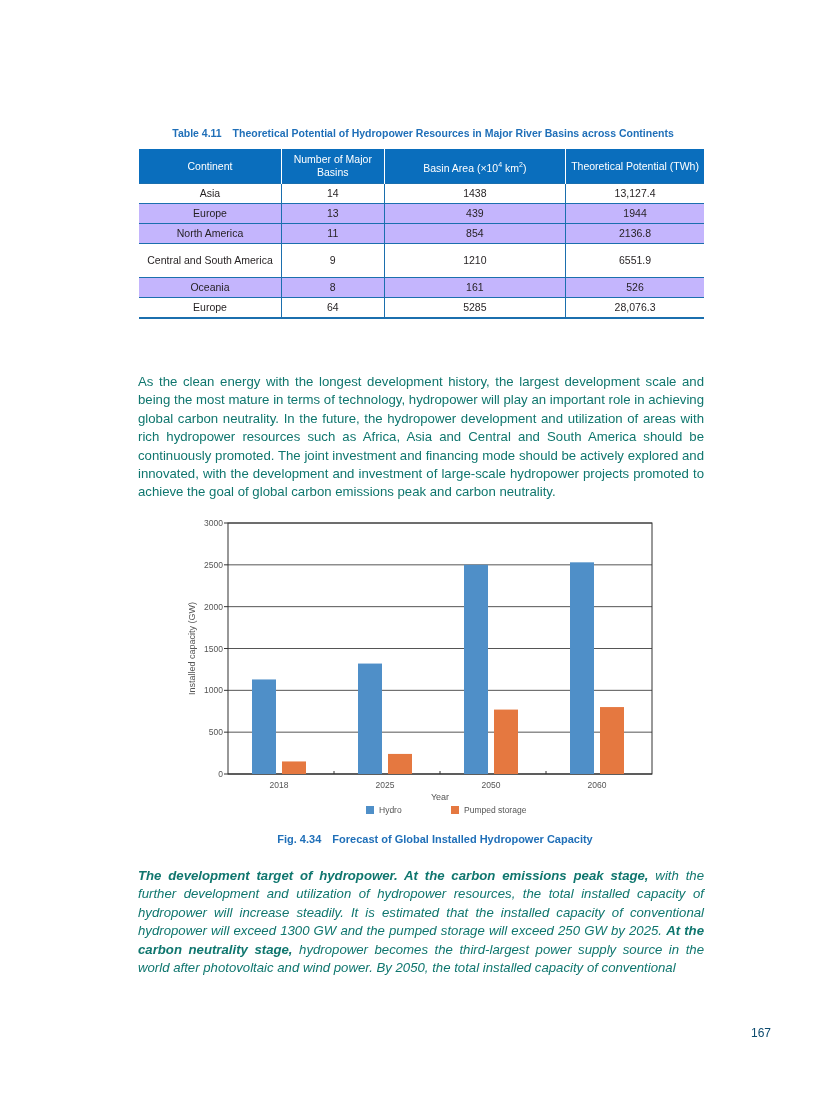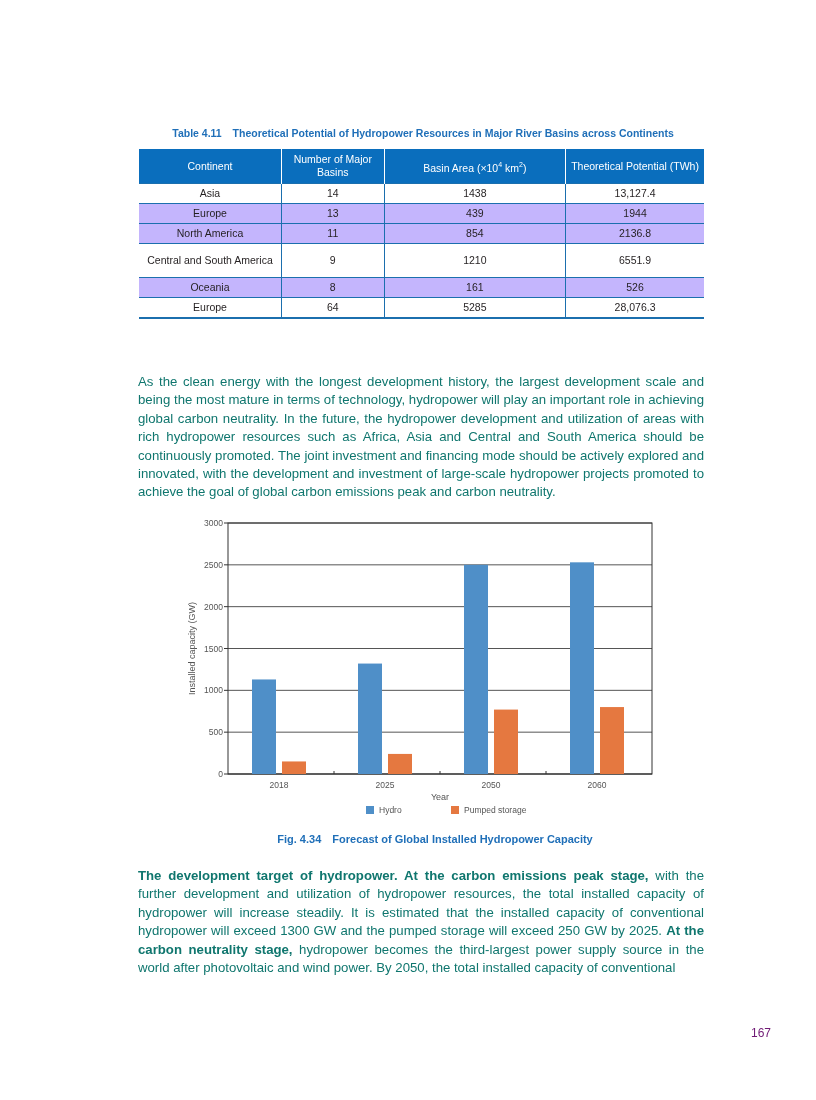--- a/index.html
+++ b/index.html
@@ -19,27 +19,27 @@
   table.data-table tr.tall td { height: 33px; }
   table.data-table tr.striped td { background: #c4b5fd; }
   table.data-table tr:last-child td { border-bottom: 2px solid #1b6fae; }
   table.data-table th sup, table.data-table td sup { font-size: 7px; }
   .col1 { width: 141px; } .col2 { width: 98px; } .col3 { width: 184px; } .col4 { width: 136px; }
 
   .para { position: absolute; left: 138px; width: 566px; font-size: 13.2px; line-height: 18.4px;
          text-align: justify; color: #0f766e; margin: 0; }
   .para b { font-weight: bold; }
   #para1 { top: 373px; }
-  #para2 { top: 867px; }
+  #para2 { top: 867px; font-style: italic; }
 
   #chart { position: absolute; left: 180px; top: 510px; }
   .fig-caption { position: absolute; left: 152px; top: 833px; width: 566px; text-align: center;
          font-size: 11px; font-weight: bold; color: #1f6fb8; }
   .fig-caption .num { margin-right: 8px; }
-  .page-number { position: absolute; left: 751px; top: 1026px; font-size: 12px; color: #701a75; }
+  .page-number { position: absolute; left: 751px; top: 1026px; font-size: 12px; color: #0c4a6e; }
 </style>
 </head>
 <body>
 
 <div class="table-caption">
   <span class="num">Table 4.11</span>
   <span>Theoretical Potential of Hydropower Resources in Major River Basins across Continents</span>
 </div>
 
 <table class="data-table">

